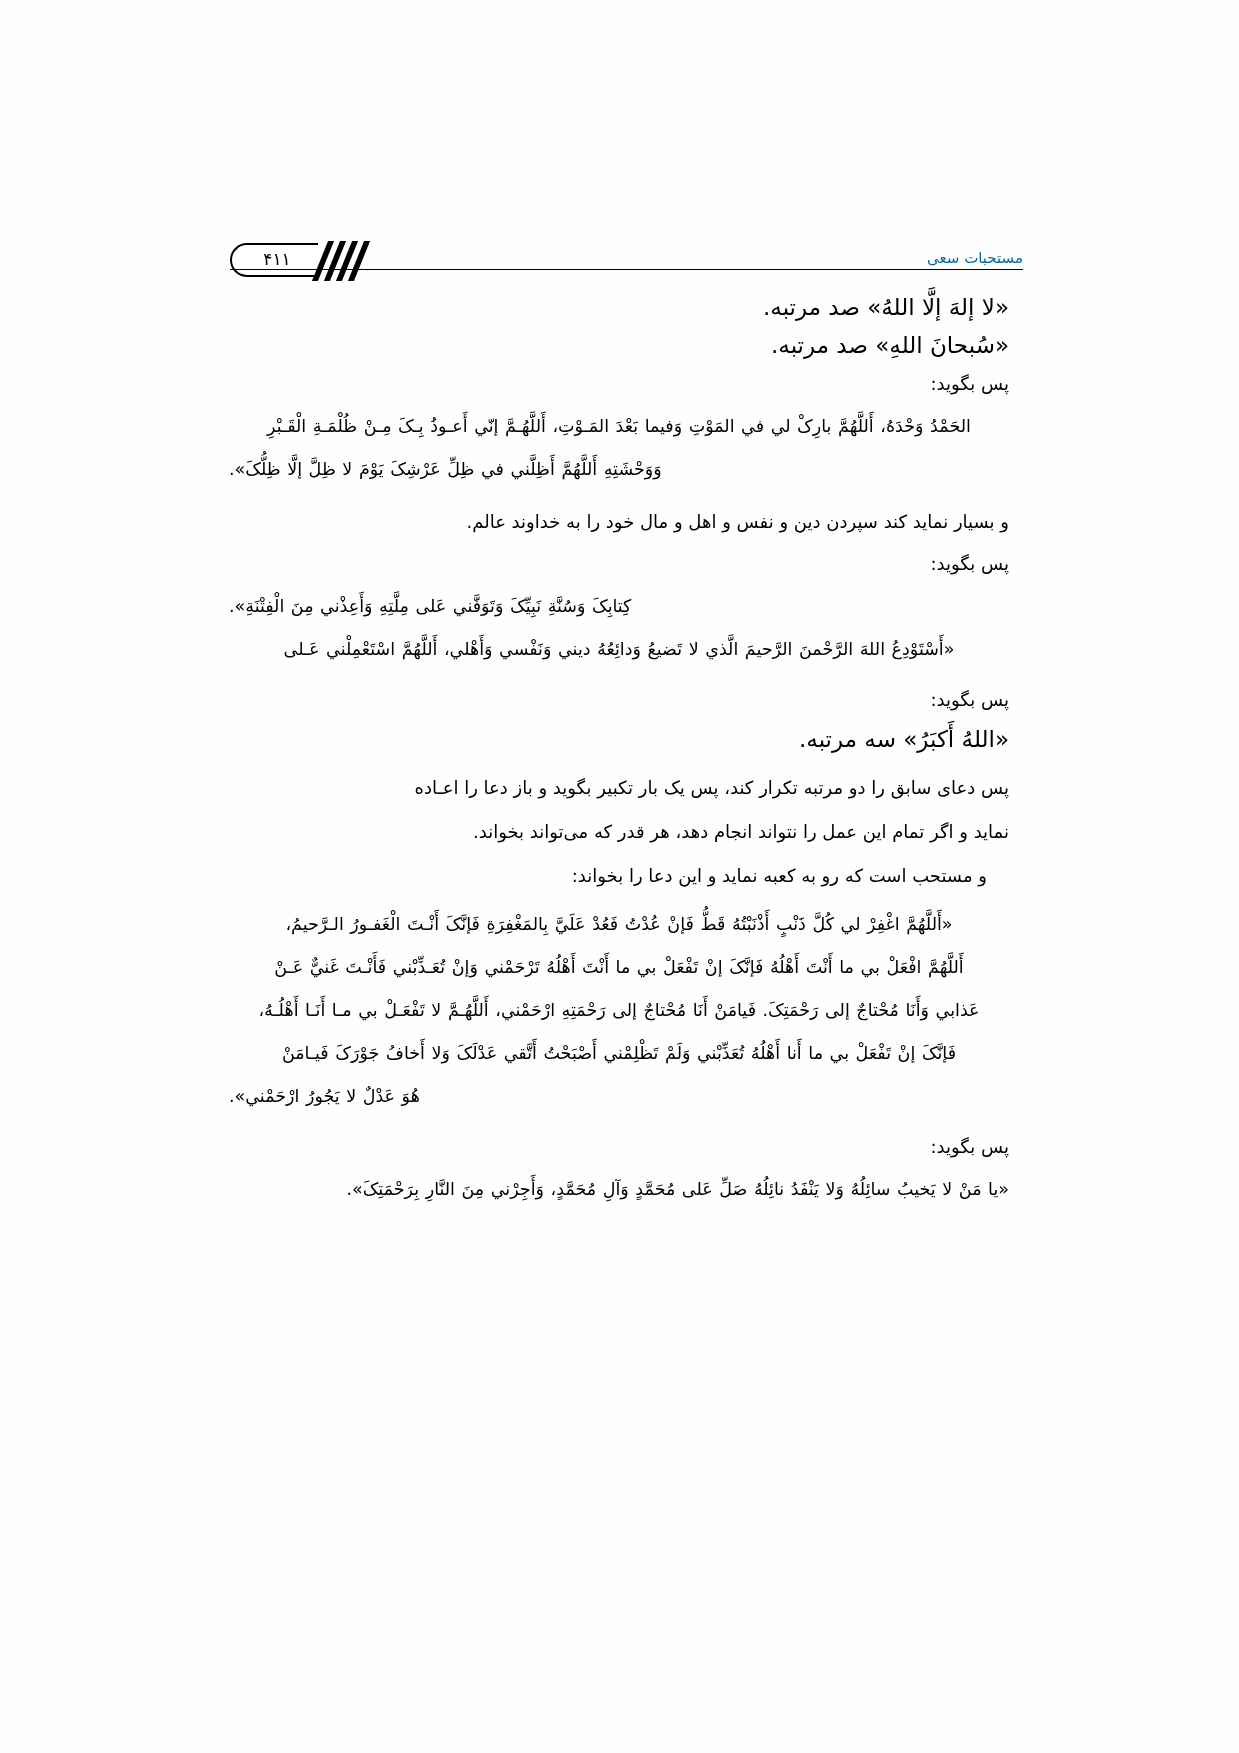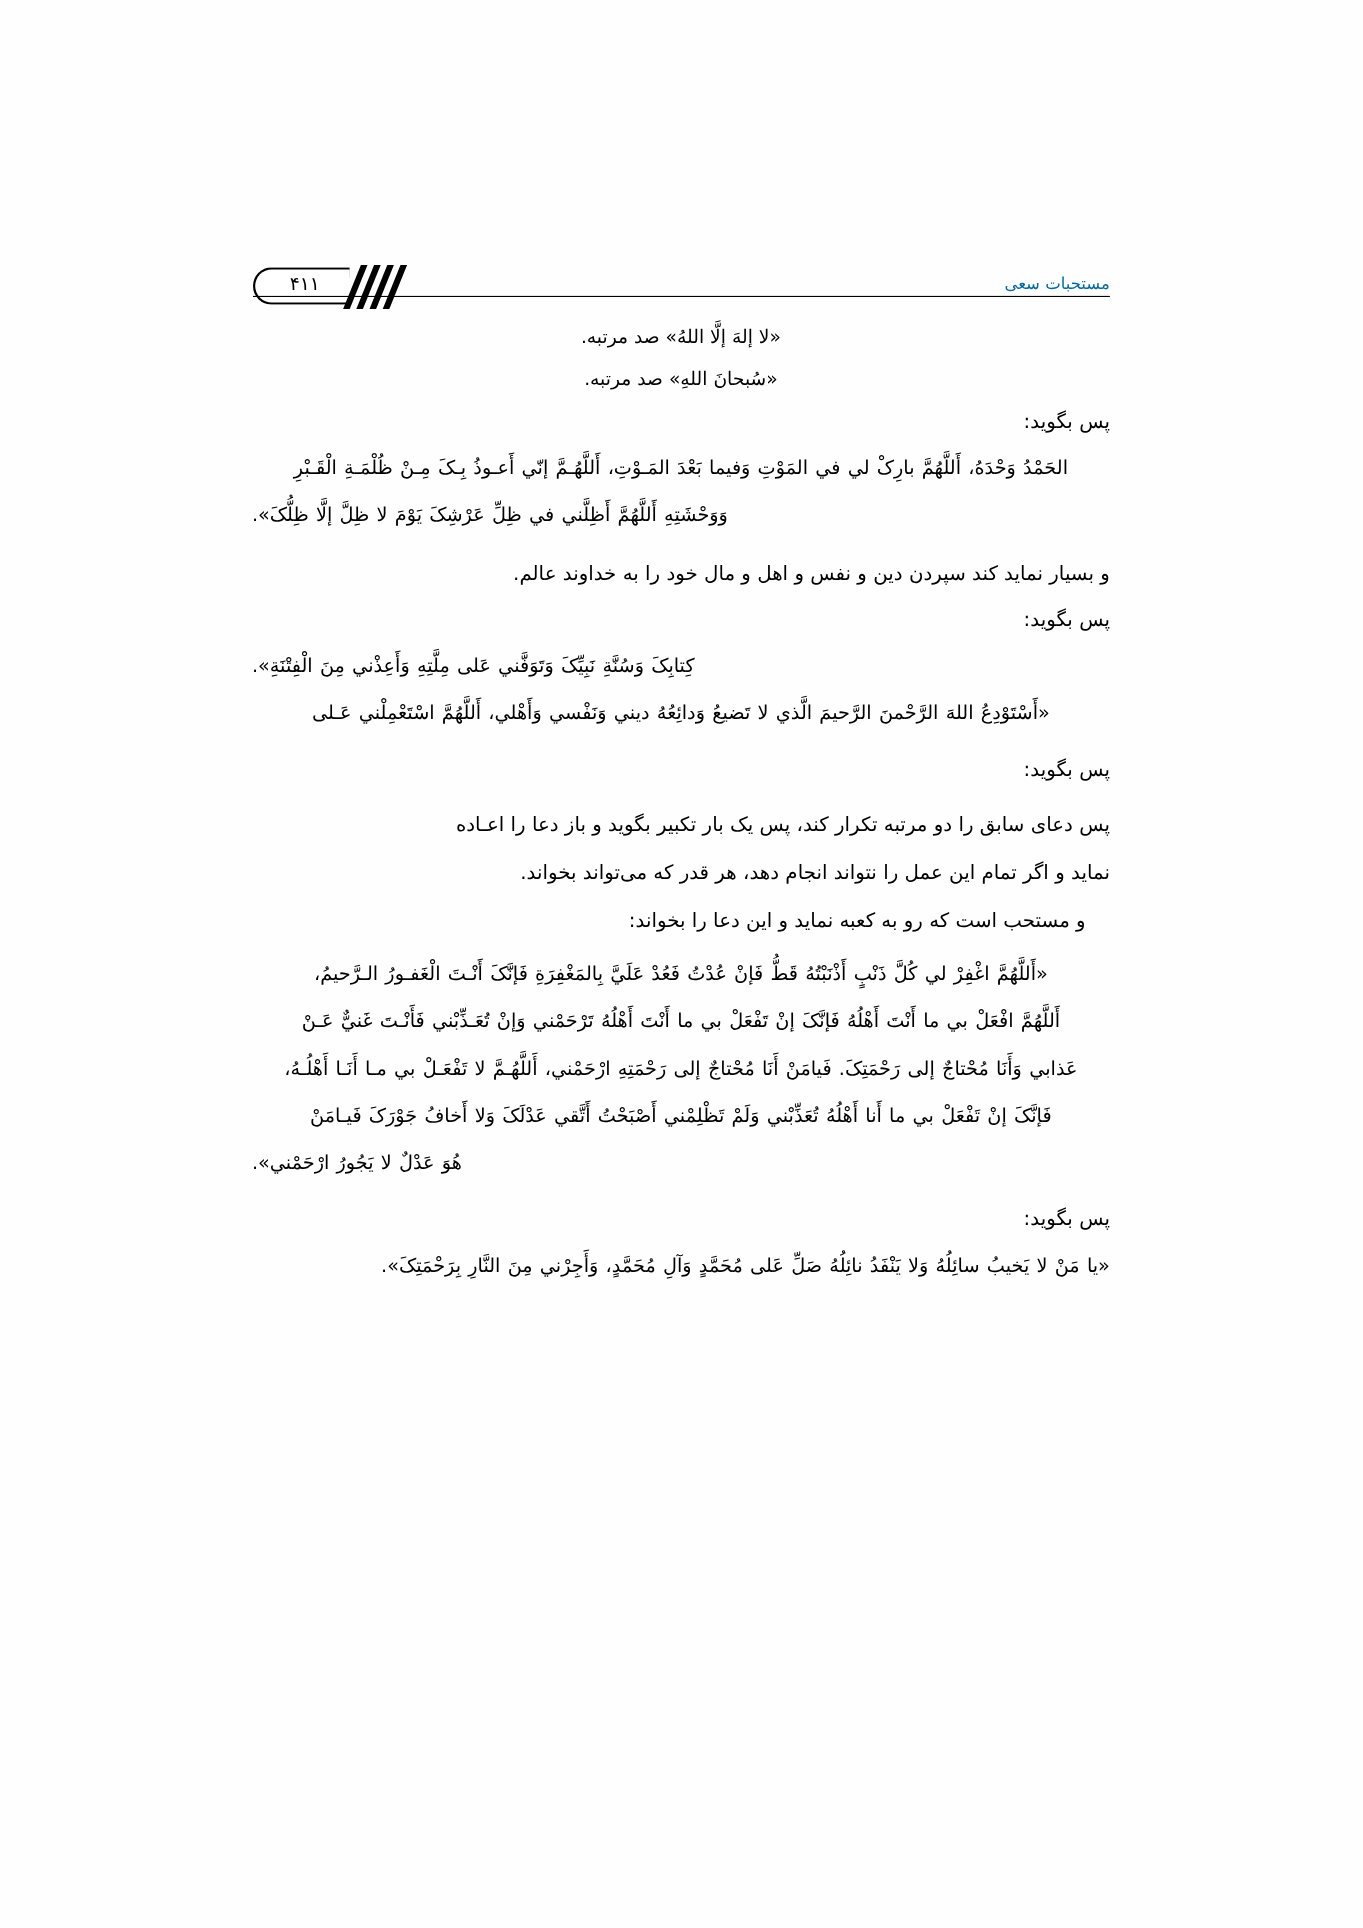--- a/index.html
+++ b/index.html
@@ -20,21 +20,21 @@
   .page {
     position: absolute;
     inset: 0;
     background: #fefefe;
   }
 
   
   .header {
     position: absolute;
     top: 222px;
-    right: 230px;
+    right: 216px;
     left: 230px;
     height: 60px;
   }
   .header-rule {
     position: absolute;
     bottom: 12px;
     right: 0;
     left: 0;
     height: 1px;
     background: #000;
@@ -103,22 +103,22 @@
     right: 230px;
     width: 780px;
     direction: rtl;
     text-align: justify;
   }
 
   .blk { margin: 0 0 0 0; }
 
   
   .line-right {
-    text-align: center;
-    font-size: 17px;
+    text-align: right;
+    font-size: 23px;
     line-height: 38px;
     margin: 0;
     white-space: nowrap;
     direction: rtl;
   }
 
   
   .cue {
     text-align: right;
     font-size: 18px;
@@ -202,20 +202,21 @@
 
     <div class="blk">
       <p class="arabic last-left">کِتابِکَ وَسُنَّةِ نَبِيِّکَ وَتَوَفَّني عَلى مِلَّتِهِ وَأَعِذْني مِنَ الْفِتْنَةِ».</p>
       <p class="arabic">«أَسْتَوْدِعُ اللهَ الرَّحْمنَ الرَّحيمَ الَّذي لا تَضيعُ وَدائِعُهُ ديني وَنَفْسي وَأَهْلي، أَللَّهُمَّ اسْتَعْمِلْني عَـلى</p>
     </div>
 
     <div class="sp-8"></div>
 
     <p class="cue">پس بگويد:</p>
 
+    <p class="line-right">«اللهُ أَکبَرُ» سه مرتبه.</p>
 
     <div class="sp-8"></div>
 
     <div class="blk">
       <p class="persian no-indent">پس دعاى سابق را دو مرتبه تکرار کند، پس يک بار تکبير بگويد و باز دعا را اعـاده</p>
       <p class="persian no-indent">نمايد و اگر تمام اين عمل را نتواند انجام دهد، هر قدر که مى‌تواند بخواند.</p>
     </div>
 
     <p class="persian">و مستحب است که رو به کعبه نمايد و اين دعا را بخواند:</p>
 

